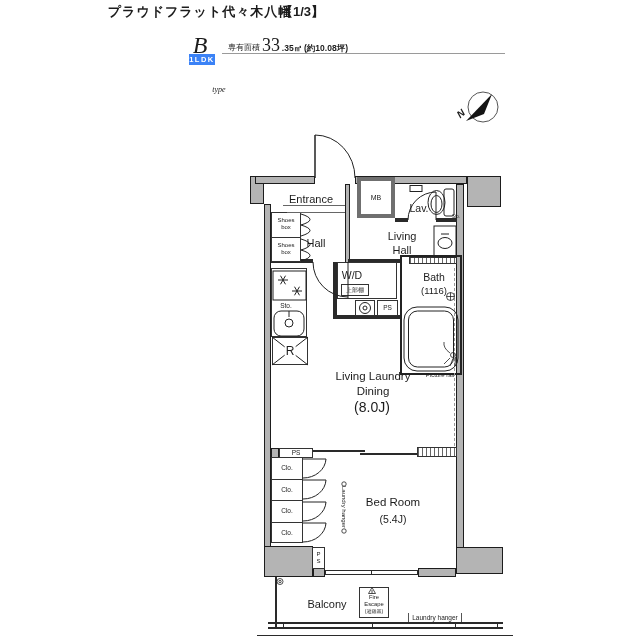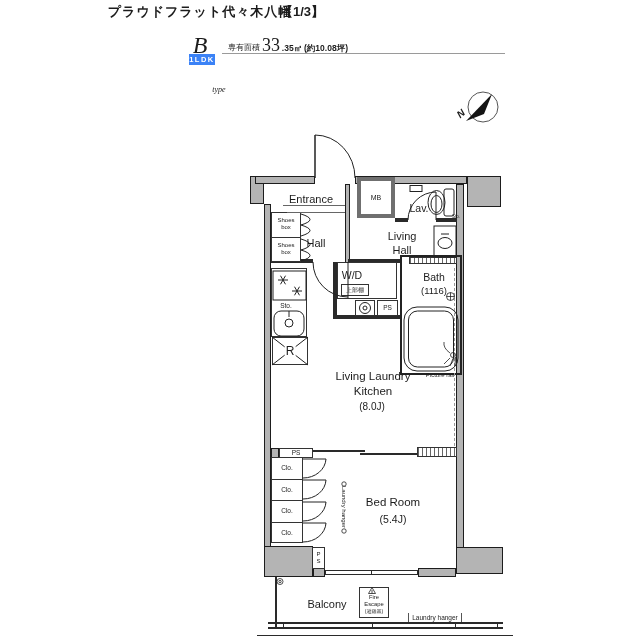--- a/index.html
+++ b/index.html
@@ -230,22 +230,22 @@
   <div class="lbl" style="left:352px;top:275px;font-size:10.5px;">W/D</div>
   <div class="lbl" style="left:355px;top:290px;font-size:6px;">上部棚</div>
   <div class="lbl" style="left:387.5px;top:308px;font-size:6.5px;">PS</div>
   <div class="lbl" style="left:434px;top:277px;font-size:10.5px;">Bath</div>
   <div class="lbl" style="left:434px;top:291px;font-size:9.5px;">(1116)</div>
   <div class="lbl" style="left:286px;top:224px;font-size:6px;white-space:normal;width:24px;text-align:center;line-height:1.2;">Shoes box</div>
   <div class="lbl" style="left:286px;top:249px;font-size:6px;white-space:normal;width:24px;text-align:center;line-height:1.2;">Shoes box</div>
   <div class="lbl" style="left:286px;top:306px;font-size:6.5px;">Sto.</div>
   <div class="lbl" style="left:290px;top:351px;font-size:12px;background:#fff;padding:0 1px;">R</div>
   <div class="lbl" style="left:373px;top:377px;font-size:11.5px;">Living Laundry</div>
-  <div class="lbl" style="left:373px;top:392px;font-size:11.5px;">Kitchen</div>
-  <div class="lbl" style="left:372px;top:407px;font-size:10px;">(8.0J)</div>
+  <div class="lbl" style="left:373px;top:392px;font-size:11.5px;">Dining</div>
+  <div class="lbl" style="left:372px;top:407px;font-size:14px;">(8.0J)</div>
   <div class="lbl" style="left:440px;top:375px;font-size:6px;">Picture rail</div>
   <div class="lbl" style="left:296px;top:453px;font-size:6.5px;">PS</div>
   <div class="lbl" style="left:287px;top:468px;font-size:6.5px;">Clo.</div>
   <div class="lbl" style="left:287px;top:489.5px;font-size:6.5px;">Clo.</div>
   <div class="lbl" style="left:287px;top:511px;font-size:6.5px;">Clo.</div>
   <div class="lbl" style="left:287px;top:532.5px;font-size:6.5px;">Clo.</div>
   <div class="lbl" style="left:344px;top:507px;font-size:6px;transform:translate(-50%,-50%) rotate(90deg);">Laundry hanger</div>
   <div class="lbl" style="left:393px;top:503px;font-size:11.5px;">Bed Room</div>
   <div class="lbl" style="left:393px;top:519px;font-size:10.5px;">(5.4J)</div>
   <div class="lbl vert" style="left:318.5px;top:558px;font-size:6px;letter-spacing:1px;">PS</div>

